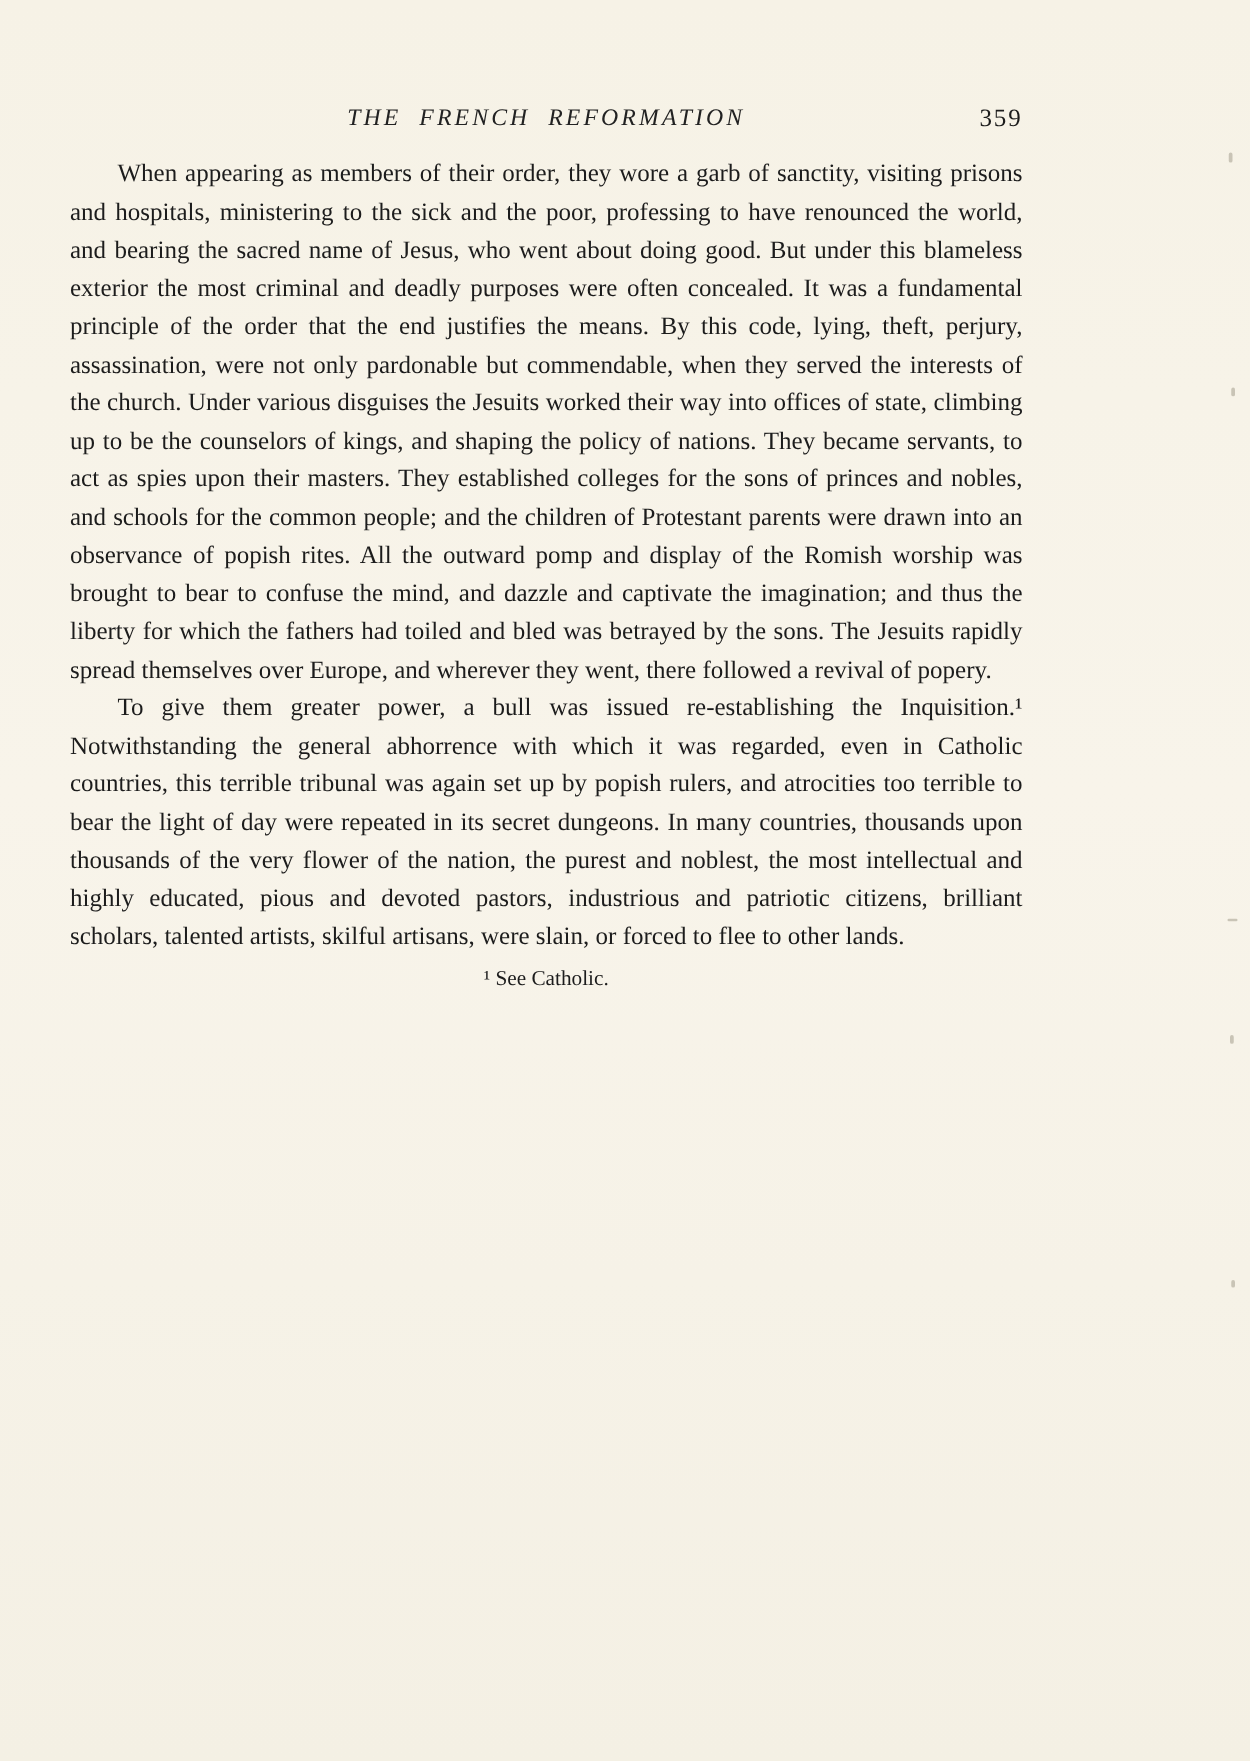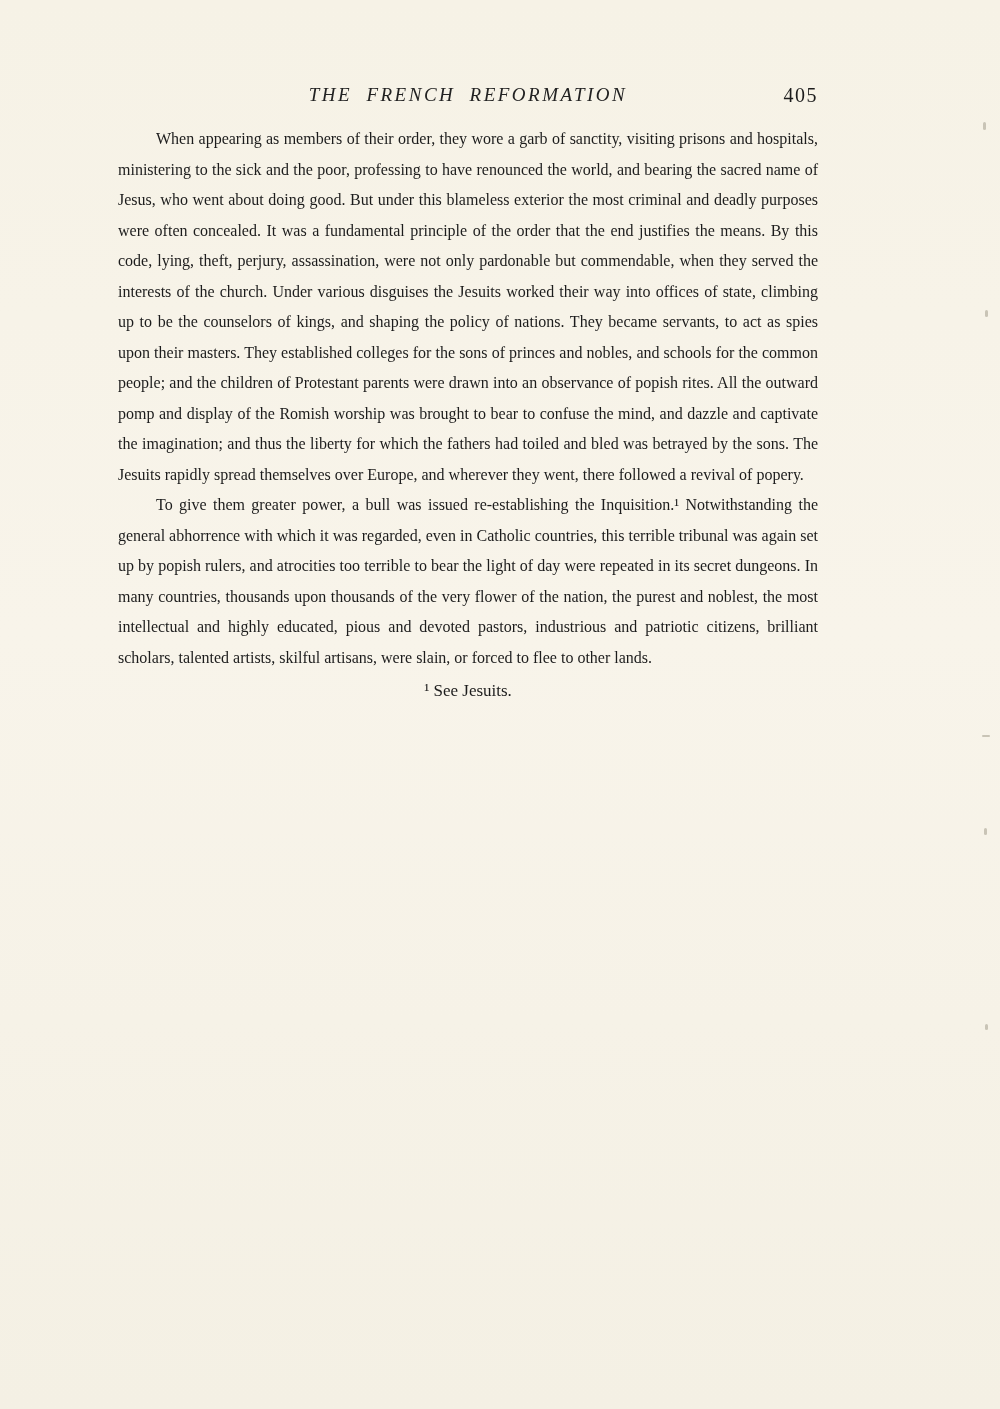--- a/index.html
+++ b/index.html
@@ -11,21 +11,21 @@
     height: 1409px;
     background: #f7f3e8;
     font-family: "Liberation Serif", "DejaVu Serif", serif;
     color: #1c1c1c;
   }
   .page {
     position: relative;
     width: 1000px;
     height: 1409px;
     box-sizing: border-box;
-    padding: 84px 182px 0 118px;
+    padding: 84px 182px 0 56px;
     overflow: hidden;
     background: linear-gradient(180deg, #f6f2e6 0%, #f8f4ea 45%, #f4f0e4 100%);
   }
   .page-header {
     position: relative;
     height: 28px;
     margin-bottom: 12px;
   }
   .running-title {
     text-align: center;
@@ -37,21 +37,21 @@
   }
   .page-number {
     position: absolute;
     right: 0;
     top: 0;
     font-size: 20px;
     letter-spacing: 1.5px;
     color: #1c1c1c;
   }
   .text-block {
-    font-size: 16px;
+    font-size: 20px;
     line-height: 30.5px;
     text-align: justify;
     text-justify: inter-word;
   }
   .para {
     margin: 0;
     text-indent: 38px;
   }
   .footnote {
     text-align: center;
@@ -71,29 +71,29 @@
   .artifact.a4 { right: 13px; top: 828px;  width: 3px; height: 7px; }
   .artifact.a5 { right: 12px; top: 1024px; width: 3px; height: 6px; }
 </style>
 </head>
 <body>
 
 <div class="page">
 
   <div class="page-header">
     <div class="running-title">THE FRENCH REFORMATION</div>
-    <div class="page-number">405</div>
+    <div class="page-number">359</div>
   </div>
 
   <div class="text-block">
     <p class="para">When appearing as members of their order, they wore a garb of sanctity, visiting prisons and hospitals, ministering to the sick and the poor, professing to have renounced the world, and bearing the sacred name of Jesus, who went about doing good. But under this blameless exterior the most criminal and deadly purposes were often concealed. It was a fundamental principle of the order that the end justifies the means. By this code, lying, theft, perjury, assassination, were not only pardonable but commendable, when they served the interests of the church. Under various disguises the Jesuits worked their way into offices of state, climbing up to be the counselors of kings, and shaping the policy of nations. They became servants, to act as spies upon their masters. They established colleges for the sons of princes and nobles, and schools for the common people; and the children of Protestant parents were drawn into an observance of popish rites. All the outward pomp and display of the Romish worship was brought to bear to confuse the mind, and dazzle and captivate the imagination; and thus the liberty for which the fathers had toiled and bled was betrayed by the sons. The Jesuits rapidly spread themselves over Europe, and wherever they went, there followed a revival of popery.</p>
     <p class="para">To give them greater power, a bull was issued re-establishing the Inquisition.¹ Notwithstanding the general abhorrence with which it was regarded, even in Catholic countries, this terrible tribunal was again set up by popish rulers, and atrocities too terrible to bear the light of day were repeated in its secret dungeons. In many countries, thousands upon thousands of the very flower of the nation, the purest and noblest, the most intellectual and highly educated, pious and devoted pastors, industrious and patriotic citizens, brilliant scholars, talented artists, skilful artisans, were slain, or forced to flee to other lands.</p>
   </div>
 
-  <div class="footnote">¹ See Jesuits.</div>
+  <div class="footnote">¹ See Catholic.</div>
 
   <div class="artifact a1"></div>
   <div class="artifact a2"></div>
   <div class="artifact a3"></div>
   <div class="artifact a4"></div>
   <div class="artifact a5"></div>
 
 </div>
 
 </body></html>

